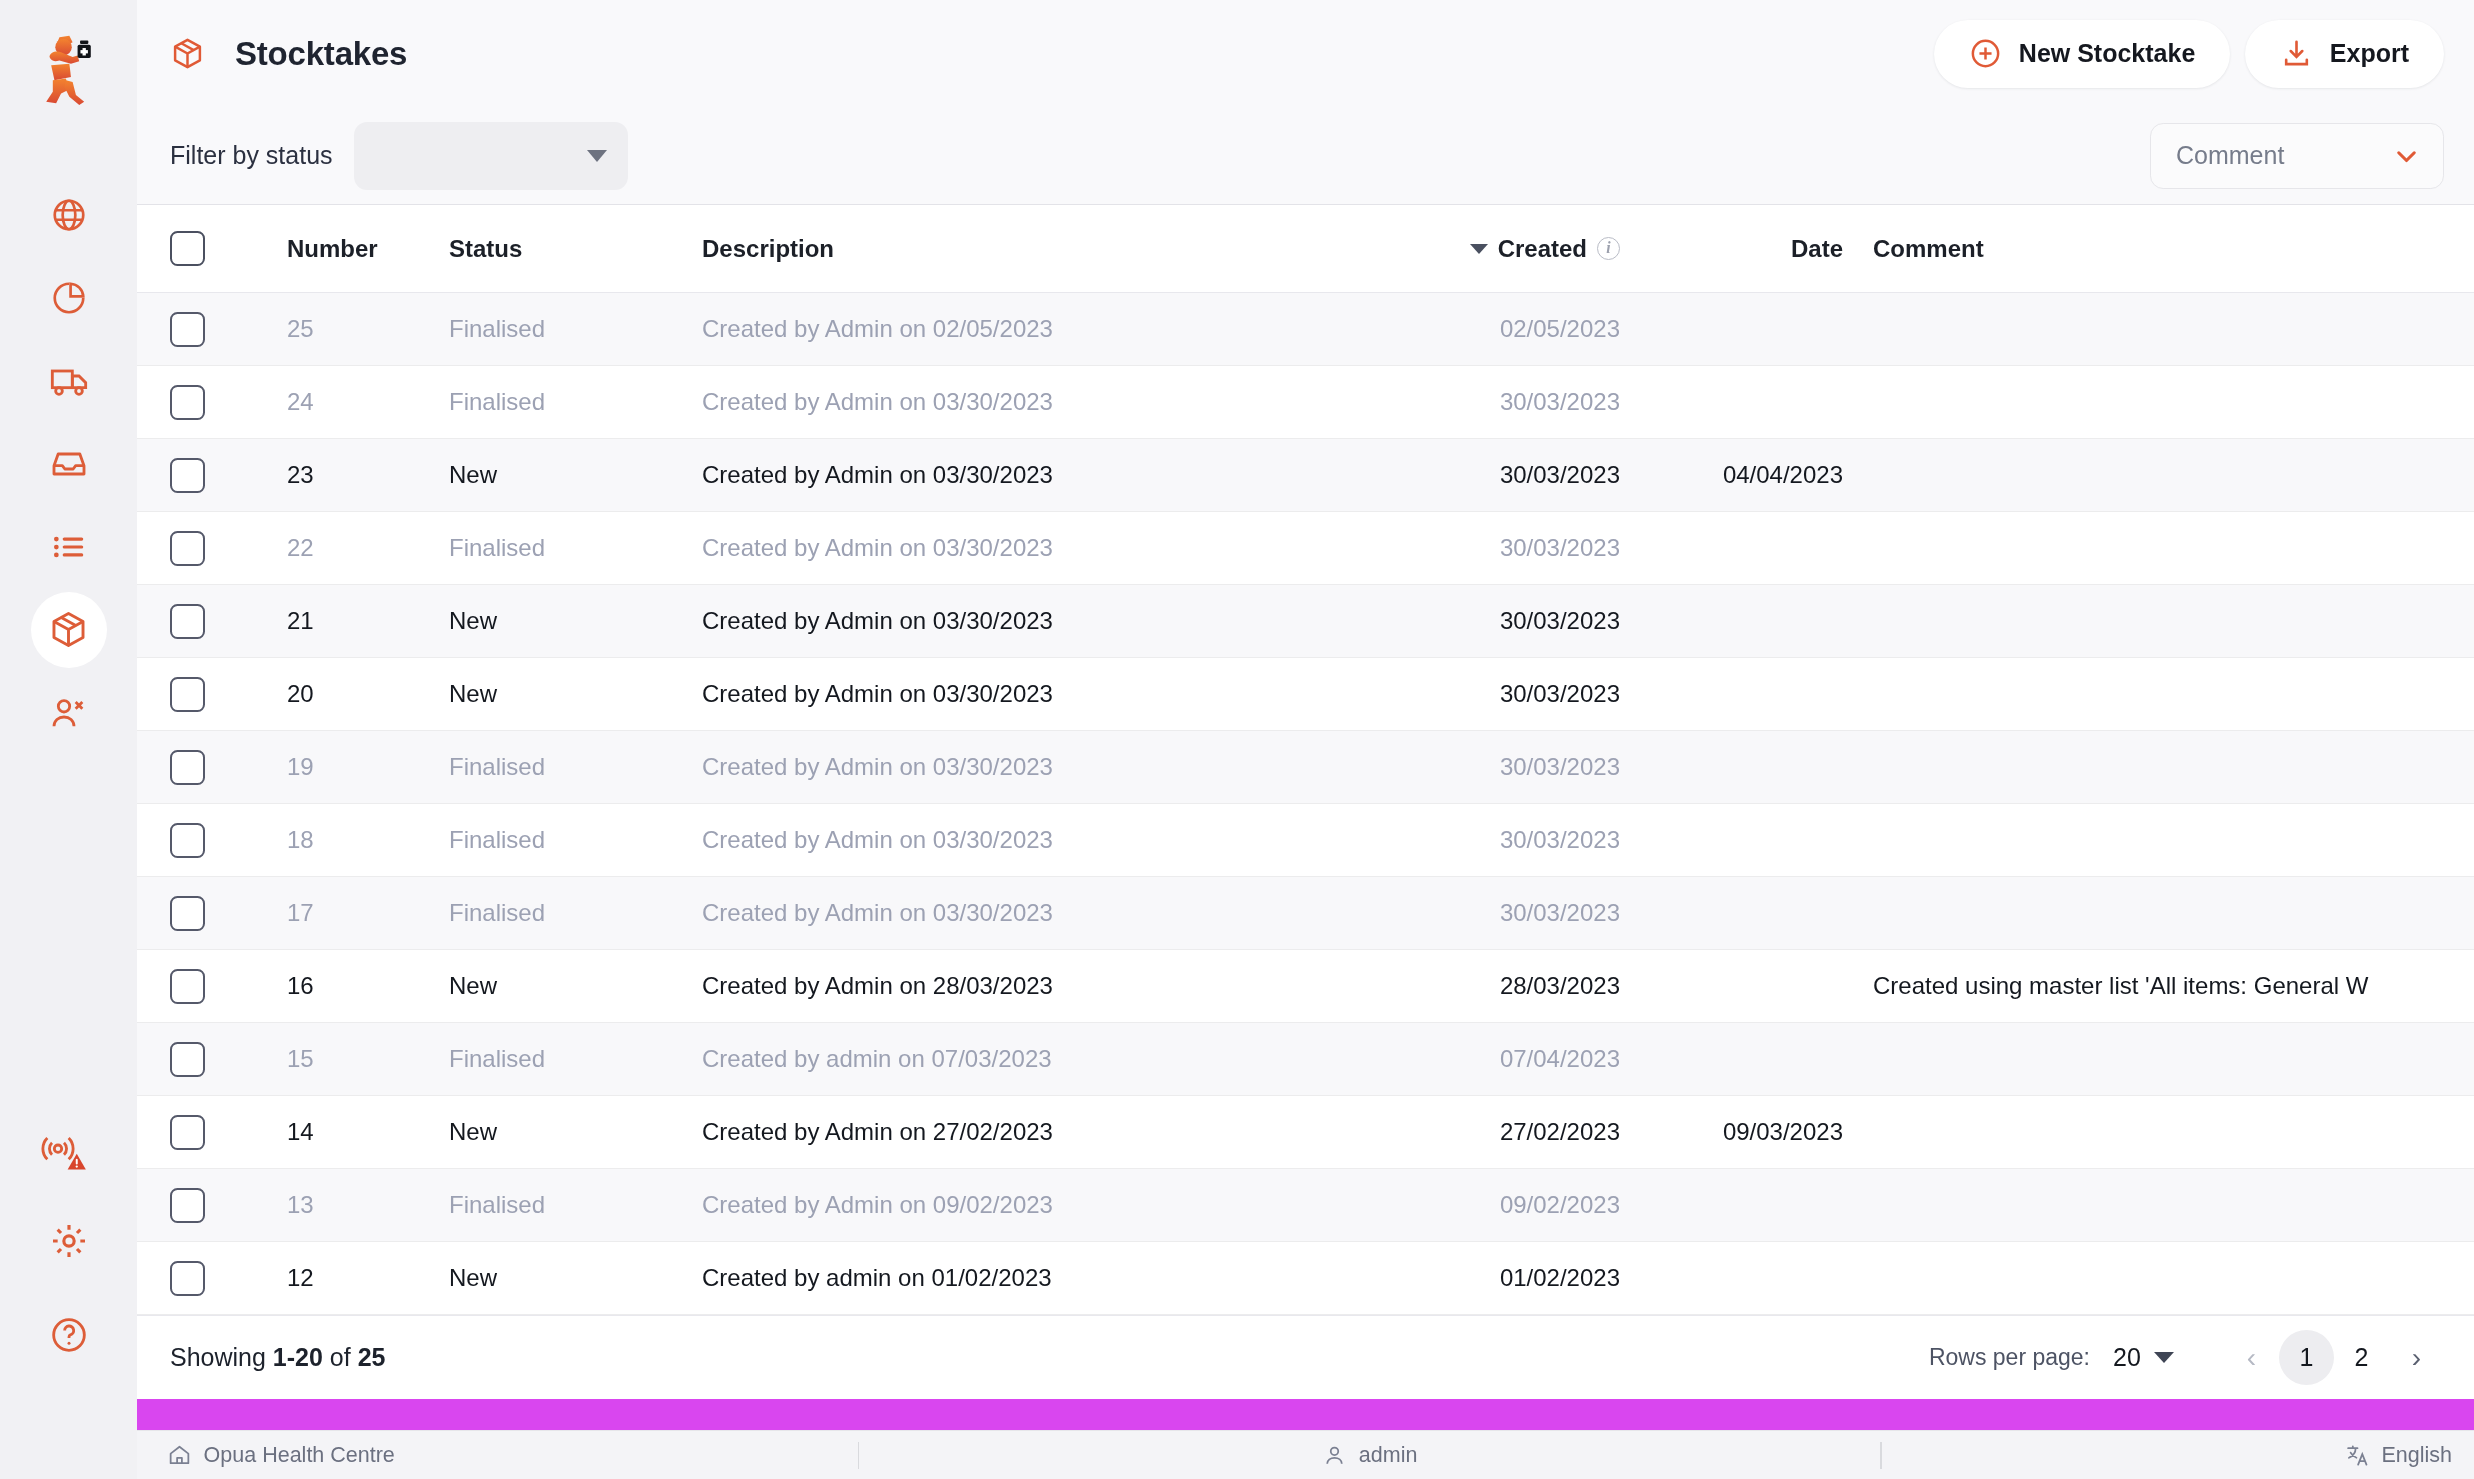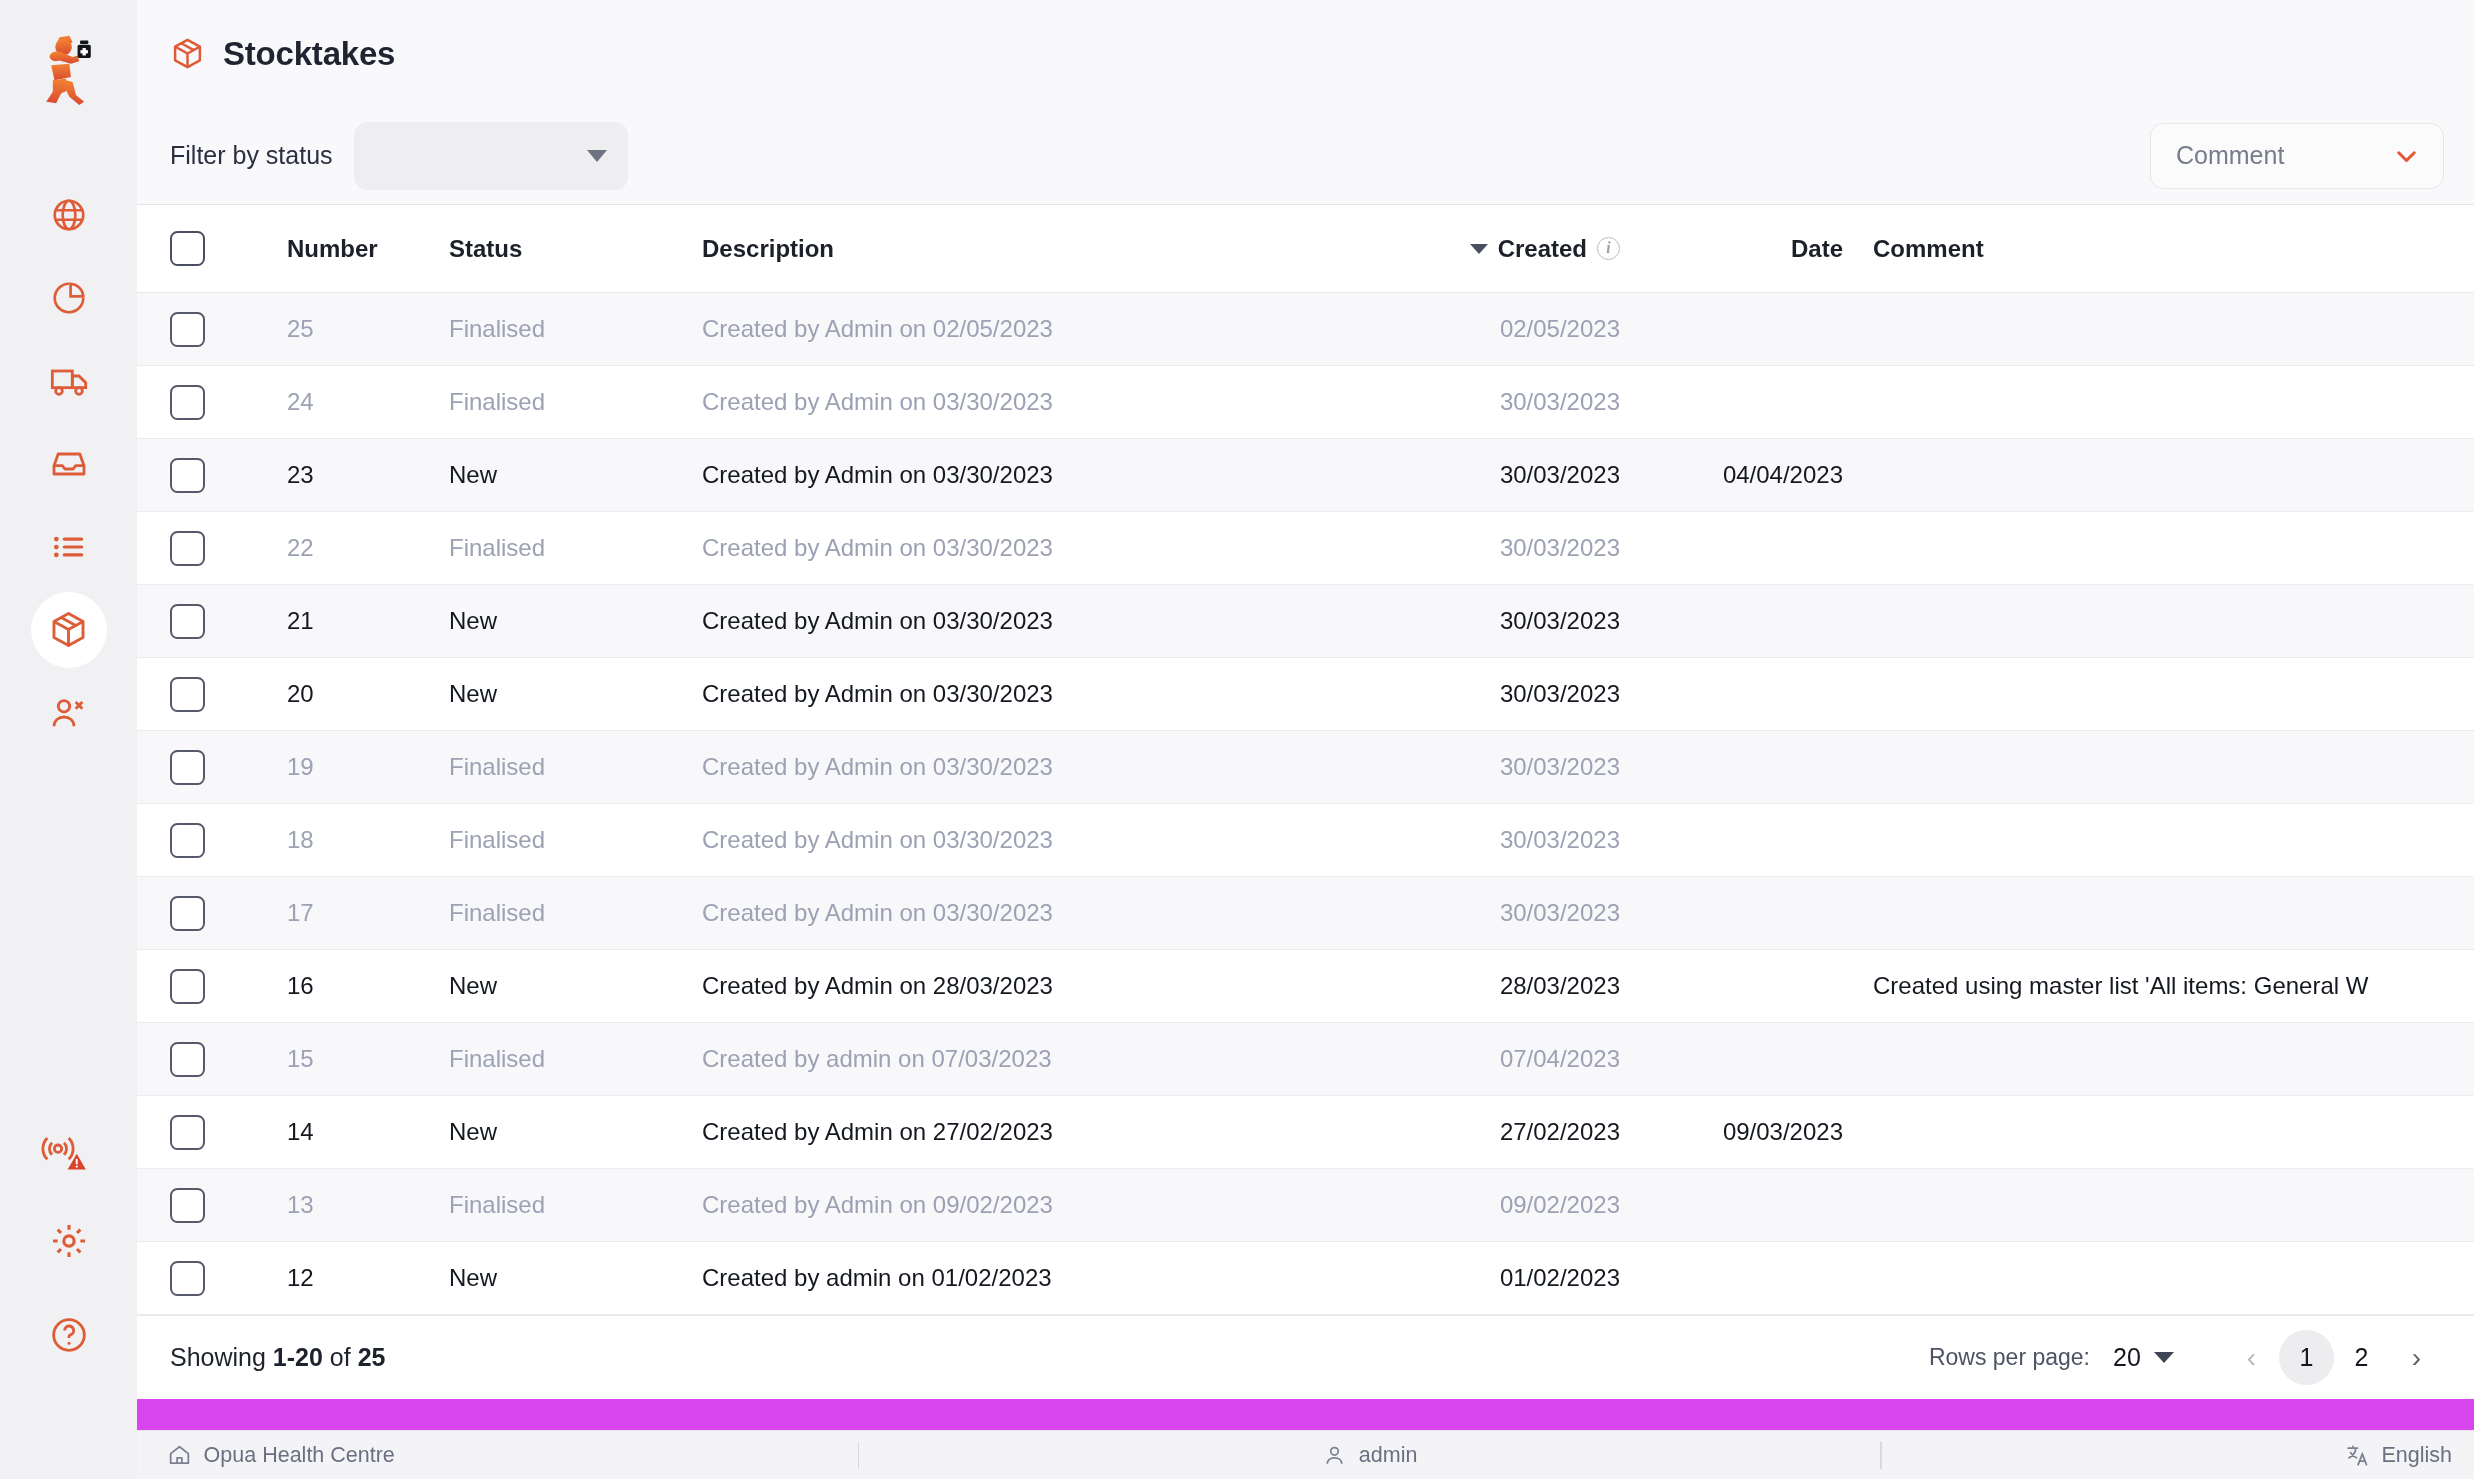--- a/index.html
+++ b/index.html
@@ -92,21 +92,21 @@
     height: 107px;
     display: flex;
     align-items: center;
     padding: 0 31px 0 33px;
     background: #f9f9fb;
     flex: 0 0 107px;
   }
   .page-title-wrap {
     display: flex;
     align-items: center;
-    gap: 18px;
+    gap: 30px;
   }
   .page-title {
     font-size: 33px;
     font-weight: bold;
     color: #1f2430;
     letter-spacing: -0.2px;
   }
   .topbar-actions {
     margin-left: auto;
     display: flex;
@@ -499,20 +499,37 @@
     <div class="topbar">
       <div class="page-title-wrap">
         <svg width="35" height="35" viewBox="0 0 24 24" fill="none" stroke="#e05a36" stroke-width="1.7" stroke-linejoin="round">
           <path d="M12 2.6l8.5 4.7v9.4L12 21.4 3.5 16.7V7.3z"></path>
           <path d="M3.5 7.3L12 12l8.5-4.7M12 12v9.4"></path>
           <path d="M7.75 4.95l8.5 4.7"></path>
         </svg>
         <span class="page-title">Stocktakes</span>
       </div>
 
+      <div class="topbar-actions">
+        <button class="pill-btn">
+          <svg width="33" height="33" viewBox="0 0 24 24" fill="none" stroke="#e05a36" stroke-width="1.8">
+            <circle cx="12" cy="12" r="9.2"></circle>
+            <path d="M12 7.6v8.8M7.6 12h8.8"></path>
+          </svg>
+          <span>New Stocktake</span>
+        </button>
+
+        <button class="pill-btn">
+          <svg width="33" height="33" viewBox="0 0 24 24" fill="none" stroke="#e05a36" stroke-width="1.9" stroke-linecap="round">
+            <path d="M12 3.5v10.5M7.8 10.2L12 14.4l4.2-4.2"></path>
+            <path d="M4.5 16.5v3.2h15v-3.2"></path>
+          </svg>
+          <span>Export</span>
+        </button>
+      </div>
     </div>
 
     <div class="filterbar">
       <span class="filter-label">Filter by status</span>
       <div class="filter-select">
         <span class="cell" style="padding-left:21.5px;font-size:23px;"></span>
         <span class="caret"></span>
       </div>
 
       <div class="actions-select">

